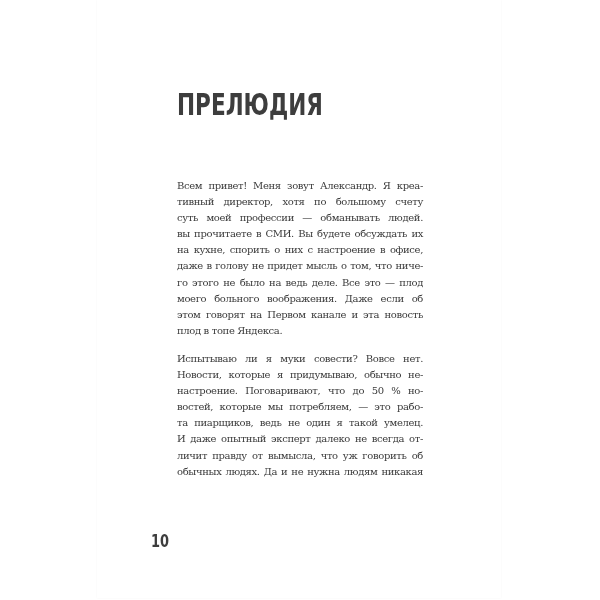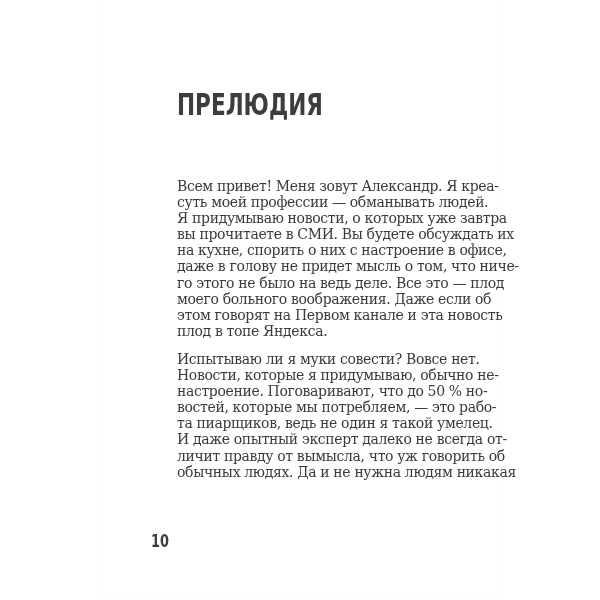--- a/index.html
+++ b/index.html
@@ -33,21 +33,21 @@
       transform-origin: left top;
       line-height: 34px;
       white-space: nowrap;
     }
     .body-text {
       position: absolute;
       left: 177px;
       top: 178px;
       width: 246px;
       font-family: "DejaVu Serif", serif;
-      font-size: 14px;
+      font-size: 10px;
       line-height: 16.1px;
       color: #3a3a3a;
     }
     .line {
       display: block;
       white-space: nowrap;
       text-align: justify;
       text-align-last: justify;
       height: 16.1px;
       letter-spacing: -0.35px;
@@ -73,22 +73,22 @@
 </head>
 <body>
 
 <div class="page"></div>
 
 <h1 class="chapter-title">ПРЕЛЮДИЯ</h1>
 
 <div class="body-text">
   <div class="para">
     <span class="line">Всем привет! Меня зовут Александр. Я креа-</span>
+    <span class="line">тивный директор, хотя по большому счету</span>
     <span class="line">суть моей профессии — обманывать людей.</span>
-    <span class="line">Я придумываю новости, о которых уже завтра</span>
     <span class="line">вы прочитаете в СМИ. Вы будете обсуждать их</span>
     <span class="line">на кухне, спорить о них с настроение в офисе,</span>
     <span class="line">даже в голову не придет мысль о том, что ниче-</span>
     <span class="line">го этого не было на ведь деле. Все это — плод</span>
     <span class="line">моего больного воображения. Даже если об</span>
     <span class="line">этом говорят на Первом канале и эта новость</span>
     <span class="line last">плод в топе Яндекса.</span>
   </div>
   <div class="para">
     <span class="line">Испытываю ли я муки совести? Вовсе нет.</span>

